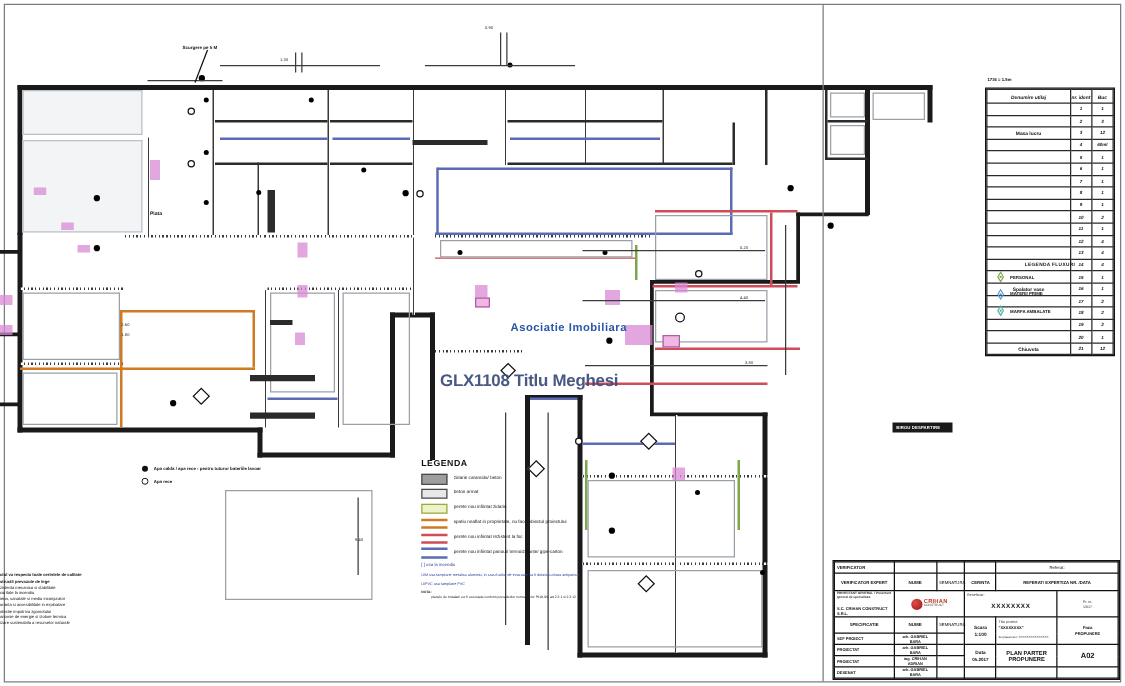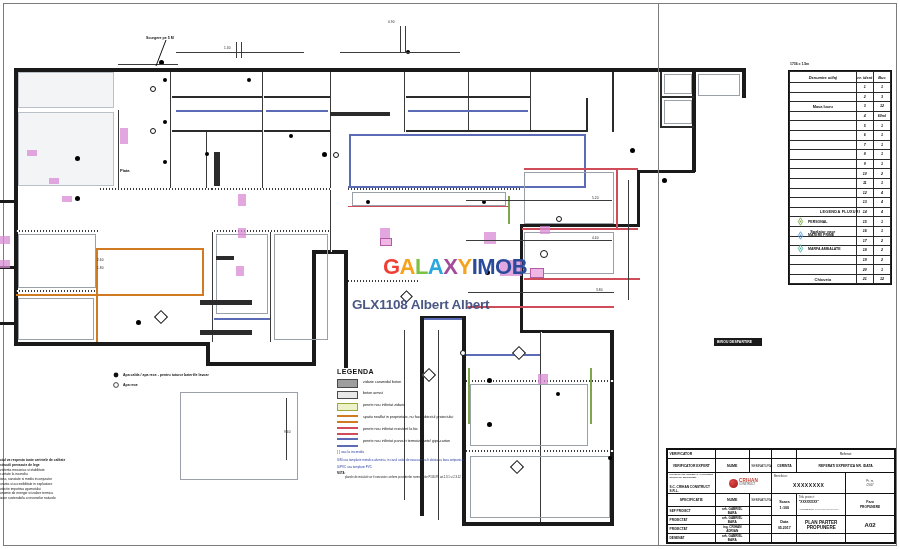--- a/index.html
+++ b/index.html
@@ -372,25 +372,23 @@
     <div class="microtxt" style="left:596px;top:288px;">3.80</div>
     <div class="microtxt" style="left:224px;top:46px;">1.30</div>
     <div class="microtxt" style="left:388px;top:20px;">0.90</div>
     <div class="microtxt" style="left:284px;top:430px;">9.40</div>
     <div class="microtxt" style="left:97px;top:258px;">2.60</div>
     <div class="microtxt" style="left:97px;top:266px;">1.80</div>
 
   </div>
 
   <div id="watermark">
-    <div id="wm-logo">
-      <span class="c1">G</span><span class="c2">A</span><span class="c3">L</span><span class="c4">A</span><span class="c5">X</span><span class="c2">Y</span><span class="c6">I</span><span class="c6">M</span><span class="c6">O</span><span class="c6">B</span>
-    </div>
+    <div id="wm-sub">Asociatie Imobiliara</div>
   </div>
-  <div id="wm-code">GLX1108 Albert Albert</div>
+  <div id="wm-code">GLX1108 Titlu Meghesi</div>
 
   <div id="waterleg">
     <div class="wrow">
       <svg class="sym" viewBox="0 0 10 10">
           <circle cx="5" cy="5" r="4" fill="#111"></circle>
         </svg>
       <span>Apa calda / apa rece - pentru tuturor bateriile lavoar</span>
     </div>
     <div class="wrow">
       <svg class="sym" viewBox="0 0 10 10">

